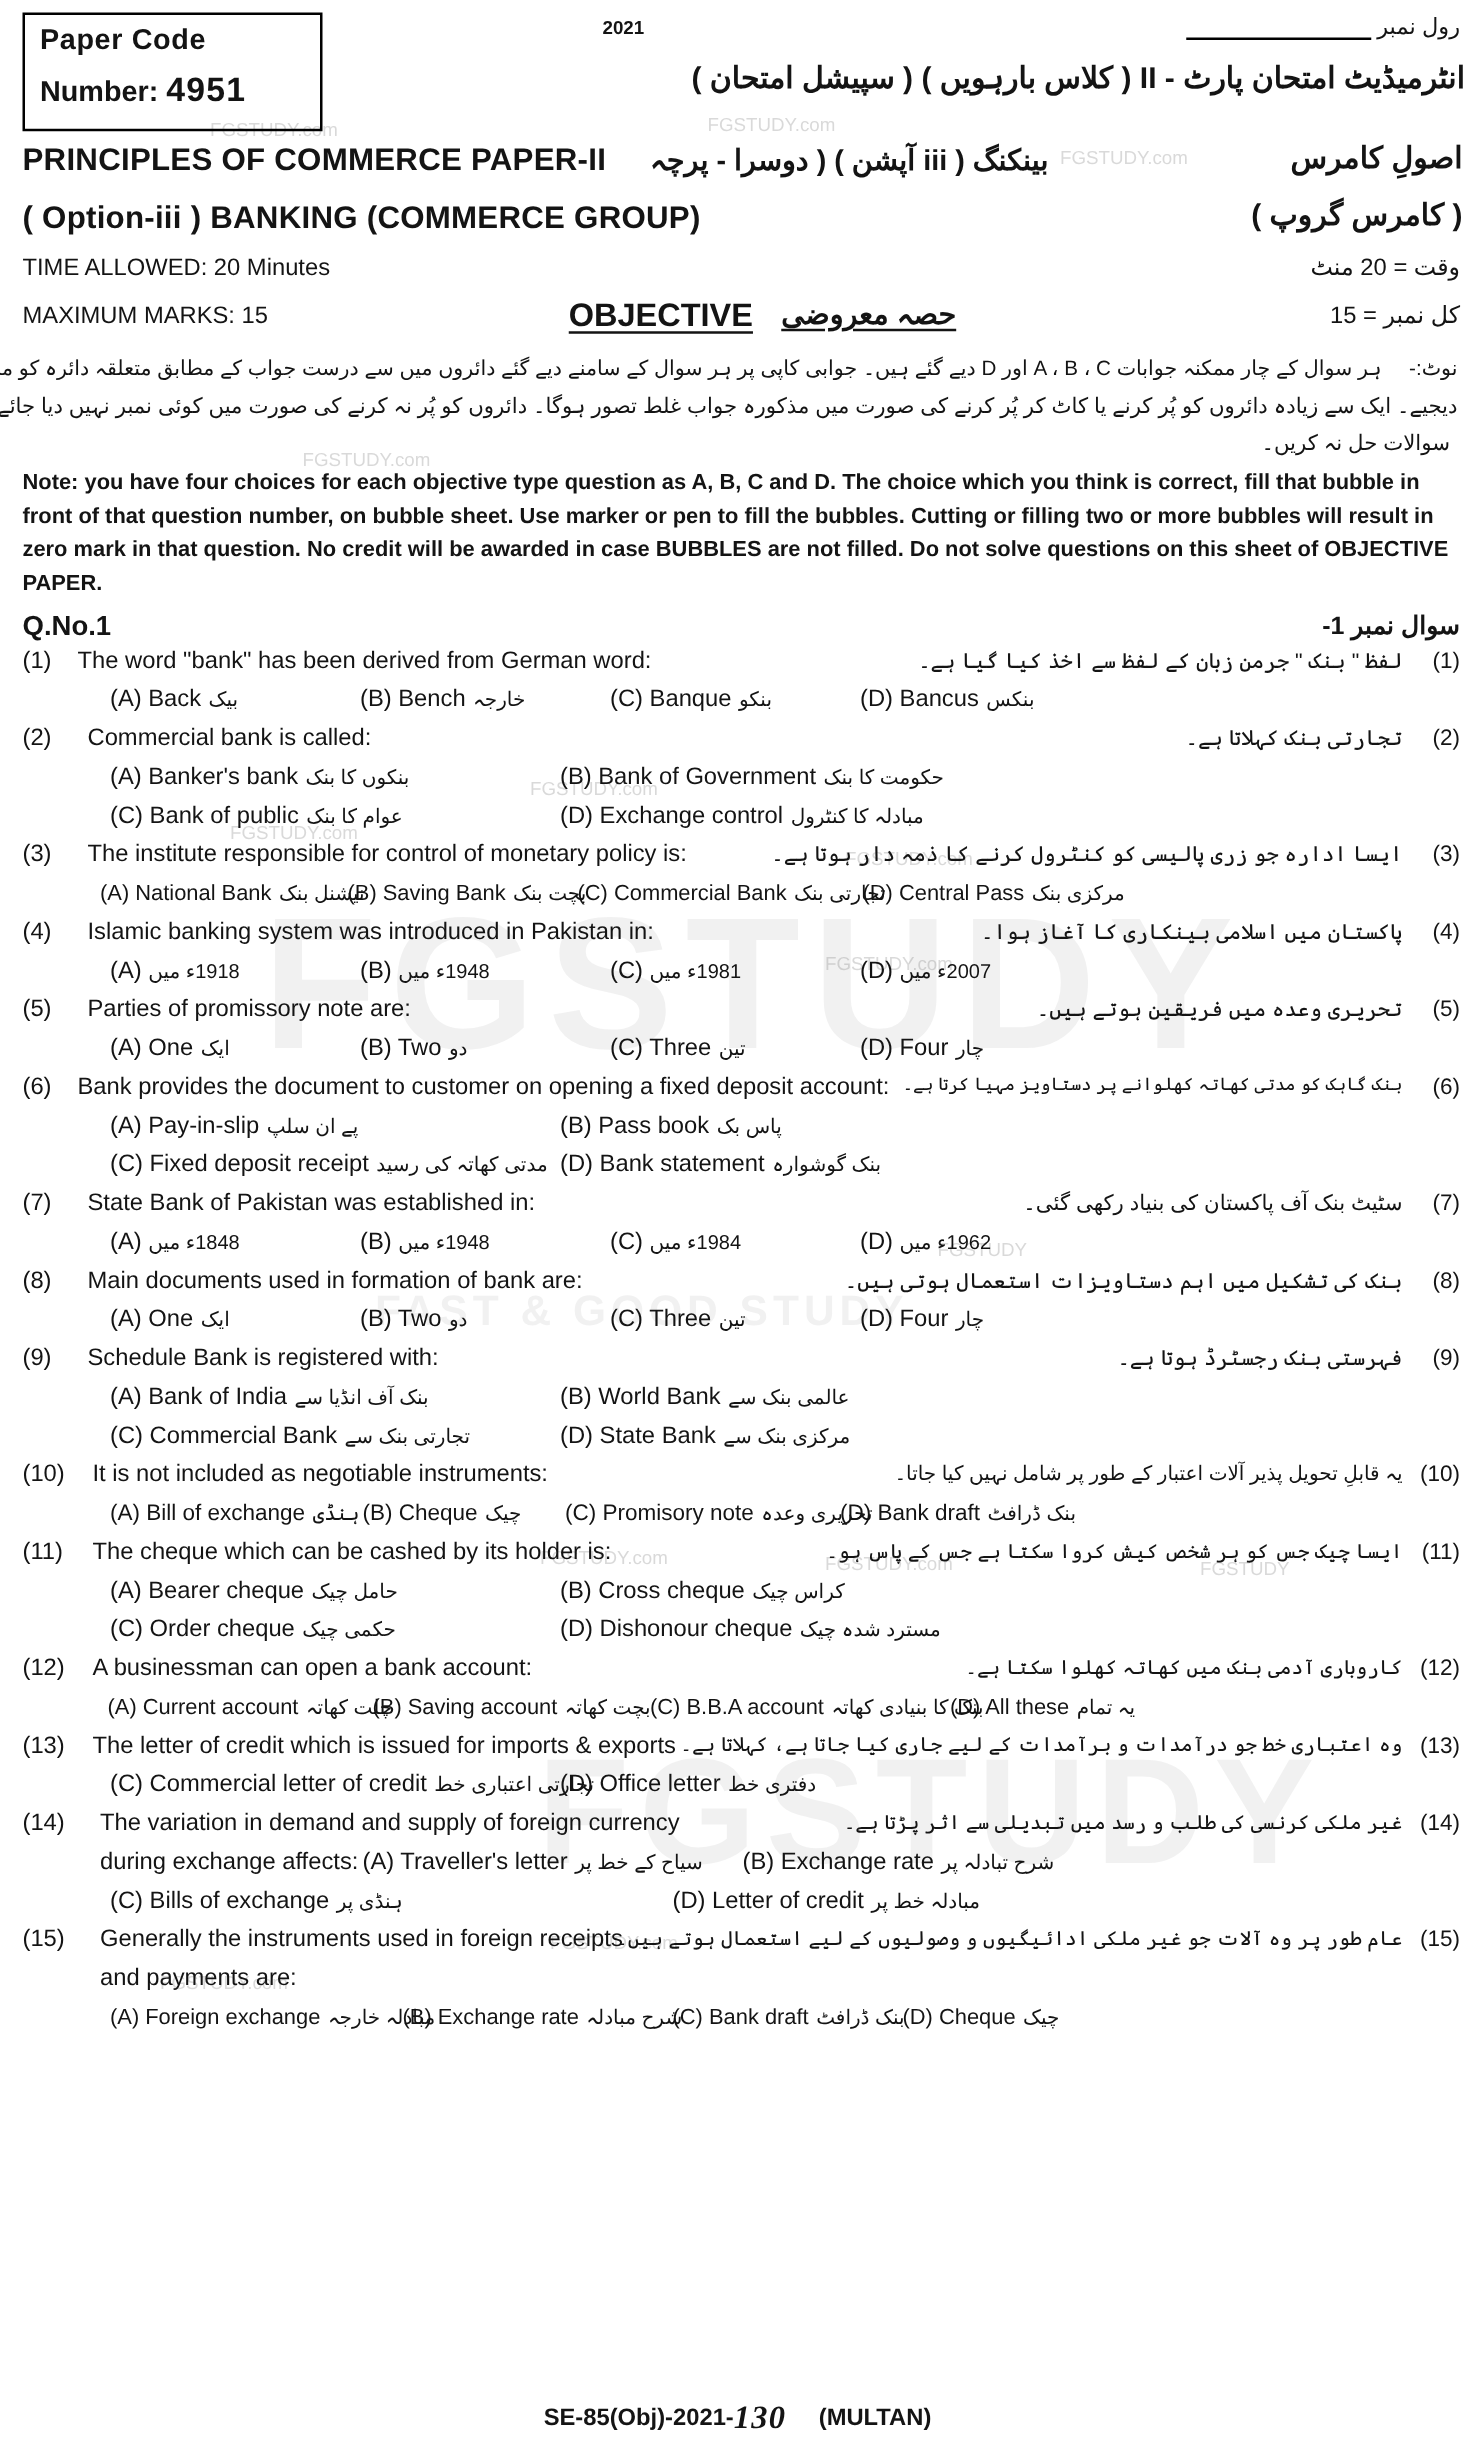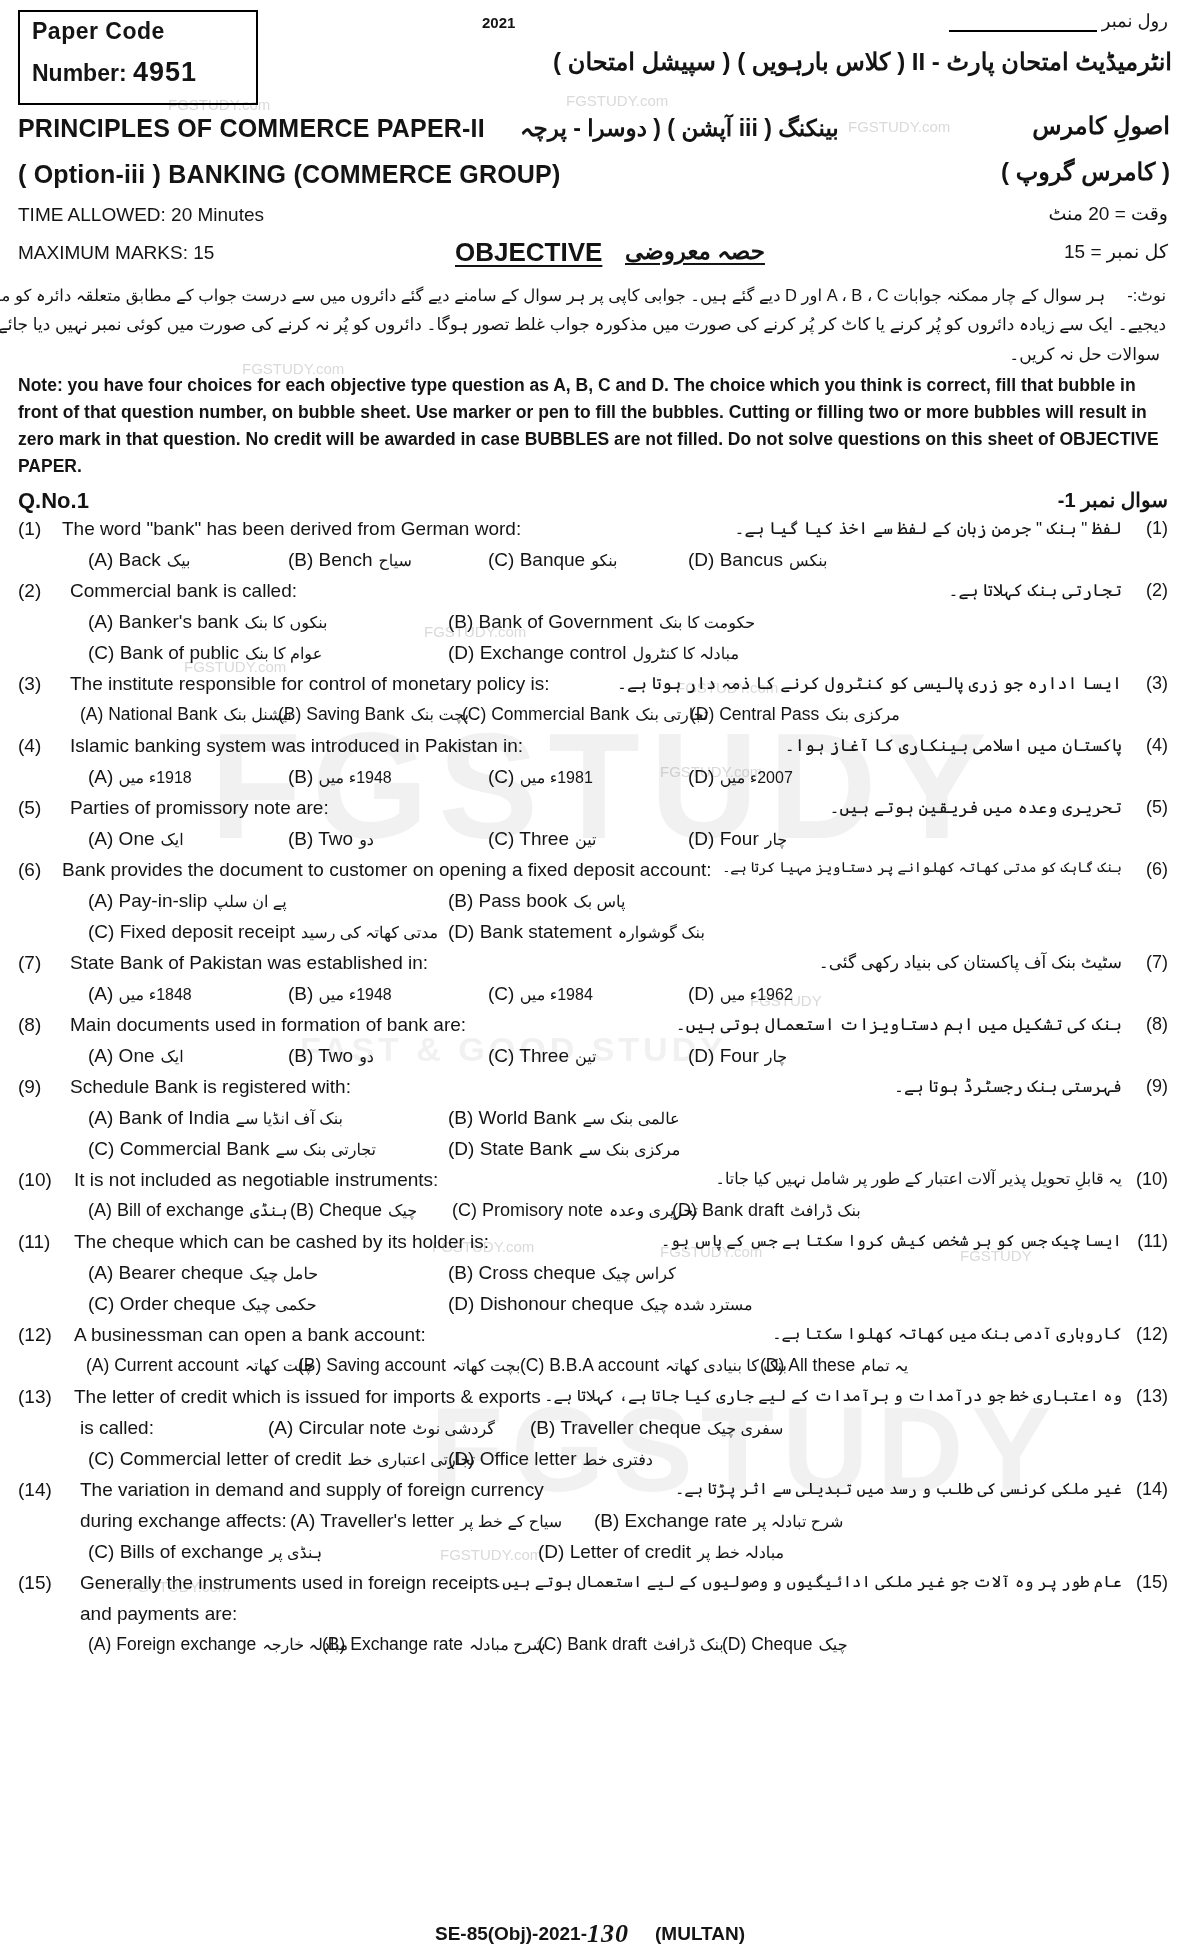--- a/index.html
+++ b/index.html
@@ -319,21 +319,21 @@
 
     <div class="q">
       <div class="q-head">
         <span class="q-num">(1)</span>
         <span class="q-text">The word "bank" has been derived from German word:</span>
         <span class="q-ur">لفظ " بنک " جرمن زبان کے لفظ سے اخذ کیا گیا ہے۔</span>
         <span class="q-num-ur">(1)</span>
       </div>
       <div class="opt-row">
         <span class="opt c1"><span>(A)</span> <span>Back</span><span class="ur">بیک</span></span>
-        <span class="opt c2"><span>(B)</span> <span>Bench</span><span class="ur">سیاح</span></span>
+        <span class="opt c2"><span>(B)</span> <span>Bench</span><span class="ur">خارجہ</span></span>
         <span class="opt c3"><span>(C)</span> <span>Banque</span><span class="ur">بنکو</span></span>
         <span class="opt c4"><span>(D)</span> <span>Bancus</span><span class="ur">بنکس</span></span>
       </div>
     </div>
 
     <div class="q">
       <div class="q-head">
         <span class="q-num">(2)</span>
         <span class="q-text indent2">Commercial bank is called:</span>
         <span class="q-ur">تجارتی بنک کہلاتا ہے۔</span>
@@ -506,25 +506,20 @@
     </div>
 
     <div class="q">
       <div class="q-head">
         <span class="q-num wide">(13)</span>
         <span class="q-text" style="left:74px;">The letter of credit which is issued for imports &amp; exports</span>
         <span class="q-ur" style="right:58px; font-size:16px;">وہ اعتباری خط جو درآمدات و برآمدات کے لیے جاری کیا جاتا ہے، کہلاتا ہے۔</span>
         <span class="q-num-ur">(13)</span>
       </div>
       <div class="opt-row">
-        <span class="opt" style="left:80px;">is called:</span>
-        <span class="opt" style="left:268px;"><span>(A)</span> <span>Circular note</span><span class="ur">گردشی نوٹ</span></span>
-        <span class="opt" style="left:530px;"><span>(B)</span> <span>Traveller cheque</span><span class="ur">سفری چیک</span></span>
-      </div>
-      <div class="opt-row">
         <span class="opt" style="left:88px;"><span>(C)</span> <span>Commercial letter of credit</span><span class="ur">تجارتی اعتباری خط</span></span>
         <span class="opt" style="left:448px;"><span>(D)</span> <span>Office letter</span><span class="ur">دفتری خط</span></span>
       </div>
     </div>
 
     <div class="q">
       <div class="q-head">
         <span class="q-num wide">(14)</span>
         <span class="q-text" style="left:80px;">The variation in demand and supply of foreign currency</span>
         <span class="q-ur" style="right:58px; font-size:16px;">غیر ملکی کرنسی کی طلب و رسد میں تبدیلی سے اثر پڑتا ہے۔</span>

